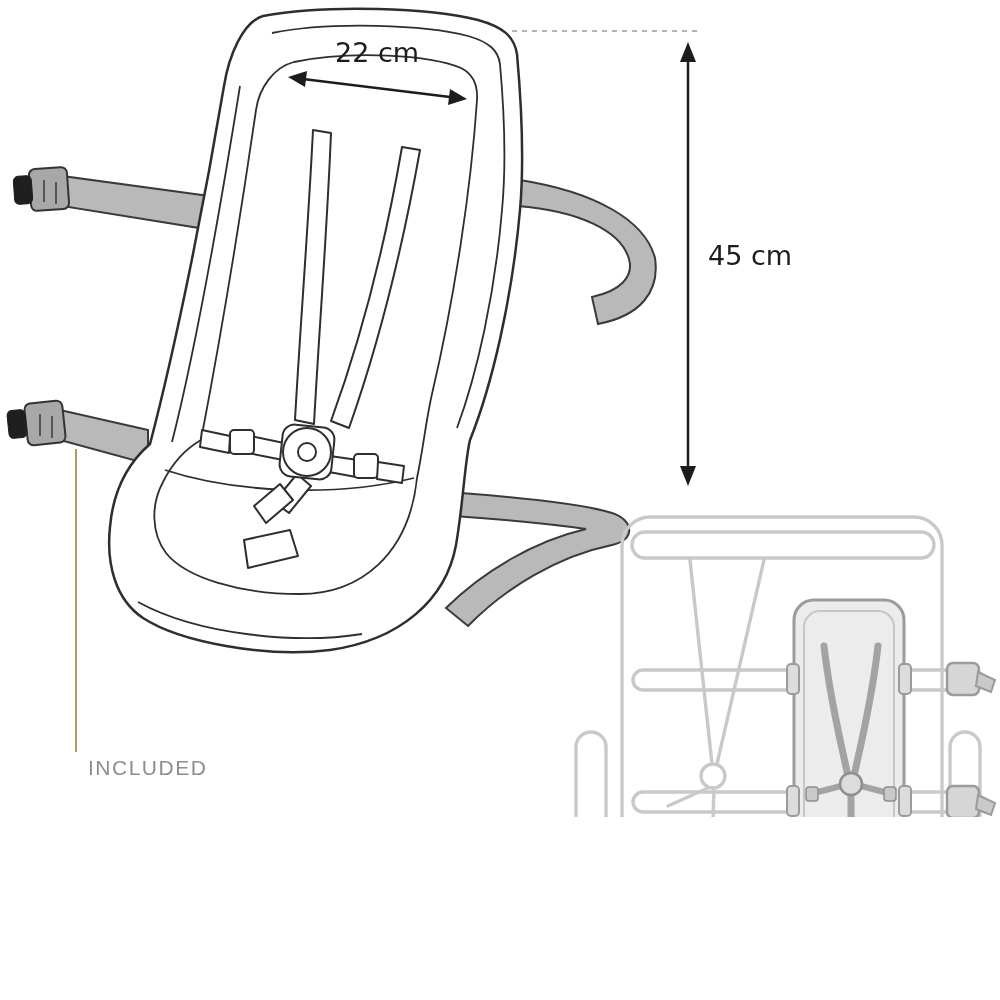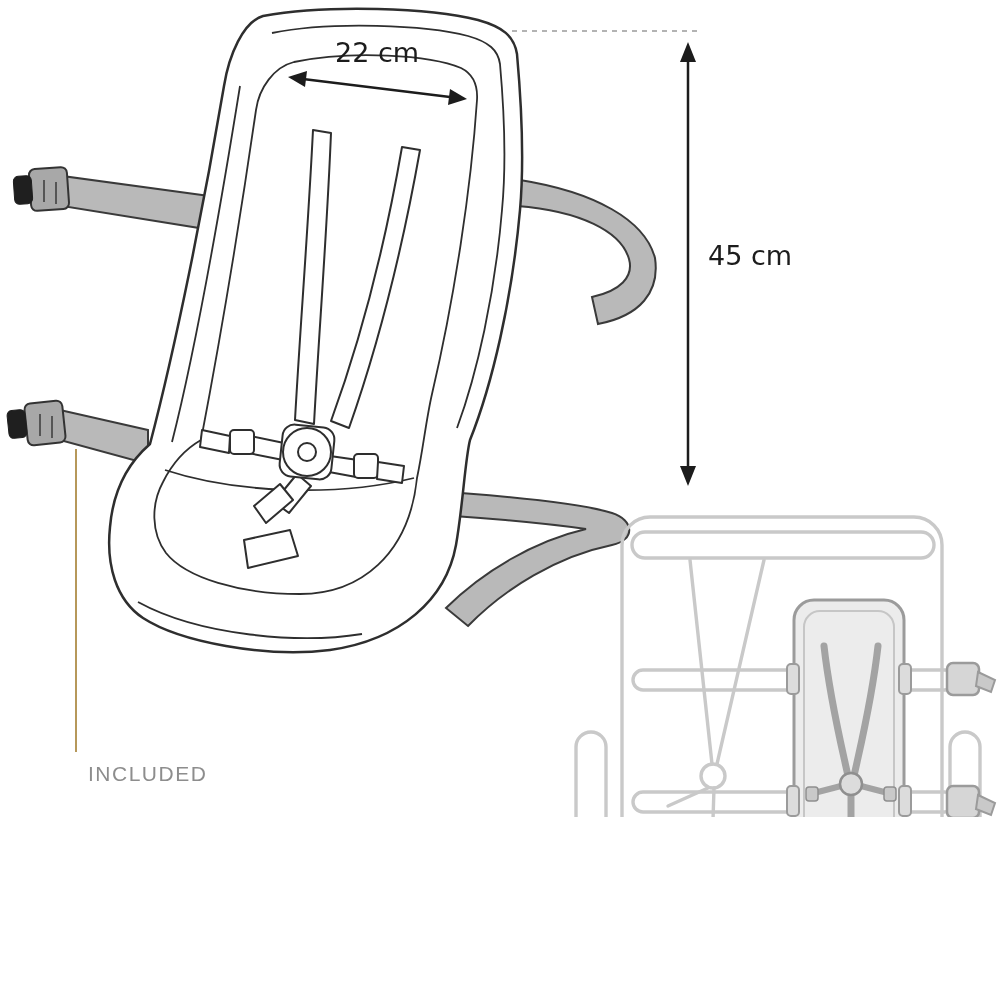--- a/index.html
+++ b/index.html
@@ -42,21 +42,20 @@
     top: 756px;
   }
   .caption-title {
     font-size: 28px;
     font-weight: 700;
     letter-spacing: 0.5px;
     color: #7a695d;
     line-height: 1.55;
   }
   .caption-sub {
-    margin-top: 6px;
     font-size: 21px;
     font-weight: 400;
     letter-spacing: 1.5px;
     color: #8d8d8d;
   }
 </style>
 </head>
 <body>
 
 <div class="canvas">

